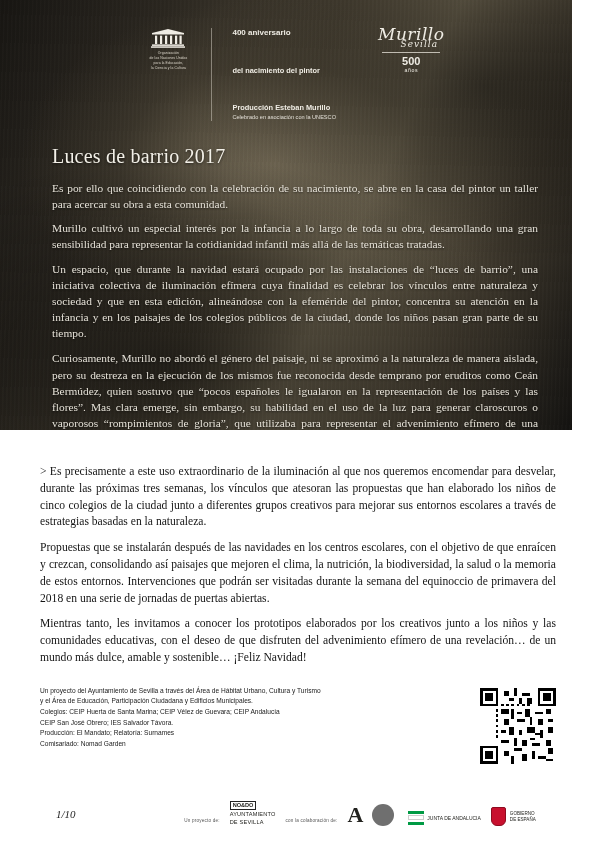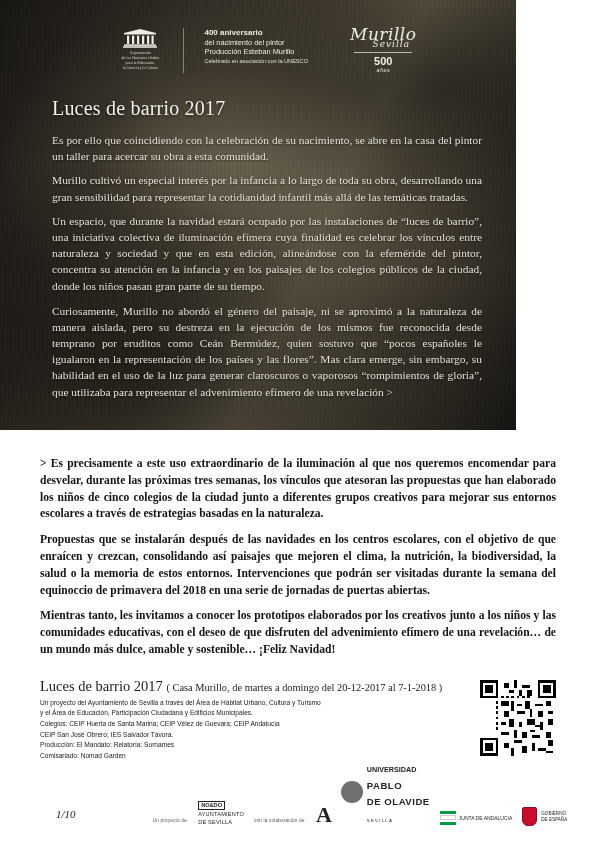--- a/index.html
+++ b/index.html
@@ -12,21 +12,21 @@
     height: 852px;
     font-family: "Liberation Serif", serif;
     color: #1c1c1c;
     overflow: hidden;
     position: relative;
   }
 
   
   .hero {
     position: relative;
-    width: 516px;
+    width: 572px;
     height: 430px;
     background:
       radial-gradient(ellipse 340px 220px at 48% 38%, rgba(150,138,112,0.55) 0%, rgba(90,82,64,0.25) 45%, rgba(30,27,21,0.0) 75%),
       linear-gradient(115deg, #171512 0%, #2b2720 22%, #4a4335 45%, #6d6450 60%, #3c362b 80%, #131210 100%);
     overflow: hidden;
   }
   .hero:after {
     content: "";
     position: absolute;
     inset: 0;
@@ -79,21 +79,21 @@
     align-self: stretch;
     background: rgba(230,226,214,0.45);
     margin: 2px 2px 0 2px;
   }
   .anniv {
     font-family: "Liberation Sans", sans-serif;
     color: #efece4;
     padding-top: 2px;
   }
   .anniv-1 { font-size: 8px; font-weight: bold; line-height: 1.25; }
-  .anniv-2 { font-size: 7.4px; font-weight: normal; line-height: 1.25; }
+  .anniv-2 { font-size: 7.4px; font-weight: bold; line-height: 1.25; margin-top: 28px; }
   .anniv-3 { font-size: 5.6px; line-height: 1.3; opacity: .92; margin-top: 1px; }
 
   .murillo-brand {
     margin-left: 24px;
     text-align: center;
     color: #efece4;
     padding-top: 0px;
   }
   .brand-script {
     font-family: "DejaVu Serif", serif;
@@ -128,26 +128,25 @@
     text-shadow: 0 1px 2px rgba(0,0,0,.55);
     max-width: 498px;
   }
   .hero p.tight { margin-bottom: 8px; }
 
   
   .body-wrap {
     padding: 26px 44px 0 40px;
   }
   .body-wrap p {
-    margin: 0 0 9px 0;
+    margin: 8px 0 9px 0;
     font-size: 11.6px;
     line-height: 1.45;
     text-align: justify;
     color: #141414;
-    font-weight: bold;
   }
 
   
   .footer-block {
     display: flex;
     align-items: flex-start;
     justify-content: space-between;
     padding: 10px 44px 0 40px;
   }
   .footer-text { max-width: 430px; }
@@ -322,24 +321,20 @@
 </div>
 
 <div class="body-wrap">
   <p>&gt; Es precisamente a este uso extraordinario de la iluminación al que nos queremos encomendar para desvelar, durante las próximas tres semanas, los vínculos que atesoran las propuestas que han elaborado los niños de cinco colegios de la ciudad junto a diferentes grupos creativos para mejorar sus entornos escolares a través de estrategias basadas en la naturaleza.</p>
   <p>Propuestas que se instalarán después de las navidades en los centros escolares, con el objetivo de que enraícen y crezcan, consolidando así paisajes que mejoren el clima, la nutrición, la biodiversidad, la salud o la memoria de estos entornos. Intervenciones que podrán ser visitadas durante la semana del equinoccio de primavera del 2018 en una serie de jornadas de puertas abiertas.</p>
   <p>Mientras tanto, les invitamos a conocer los prototipos elaborados por los creativos junto a los niños y las comunidades educativas, con el deseo de que disfruten del advenimiento efímero de una revelación… de un mundo más dulce, amable y sostenible… ¡Feliz Navidad!</p>
 </div>
 
 <div class="footer-block">
   <div class="footer-text">
-    <div class="footer-title">
-      <span>Luces de barrio 2017</span>
-      <span class="meta">( Casa Murillo, de martes a domingo del 20-12-2017 al 7-1-2018 )</span>
-    </div>
     <div class="credits">
       <div>Un proyecto del Ayuntamiento de Sevilla a través del Área de Hábitat Urbano, Cultura y Turismo</div>
       <div>y el Área de Educación, Participación Ciudadana y Edificios Municipales.</div>
       <div>Colegios: CEIP Huerta de Santa Marina; CEIP Vélez de Guevara; CEIP Andalucía</div>
       <div>CEIP San José Obrero; IES Salvador Távora.</div>
       <div>Producción: El Mandato; Relatoría: Surnames</div>
       <div>Comisariado: Nomad Garden</div>
     </div>
   </div>
 
@@ -432,26 +427,20 @@
   </div>
 
   <span class="sp-label">con la colaboración de:</span>
 
   <div class="sp-logo">
     <span class="ua-mark">A</span>
   </div>
 
   <div class="sp-logo">
     <span class="upo-glyph"></span>
-    <span class="upo">
-      <span class="u1">UNIVERSIDAD</span><br>
-      <span class="u2">PABLO</span><br>
-      <span class="u2">DE OLAVIDE</span><br>
-      <span class="u3">SEVILLA</span>
-    </span>
   </div>
 
   <div class="sp-logo junta">
     <span class="junta-bars">
       <i style="background:#009a44"></i>
         <i style="background:#ffffff;border:.3px solid #ccc"></i>
         <i style="background:#009a44"></i>
     </span>
     <span class="junta-txt">JUNTA DE ANDALUCIA</span>
   </div>

